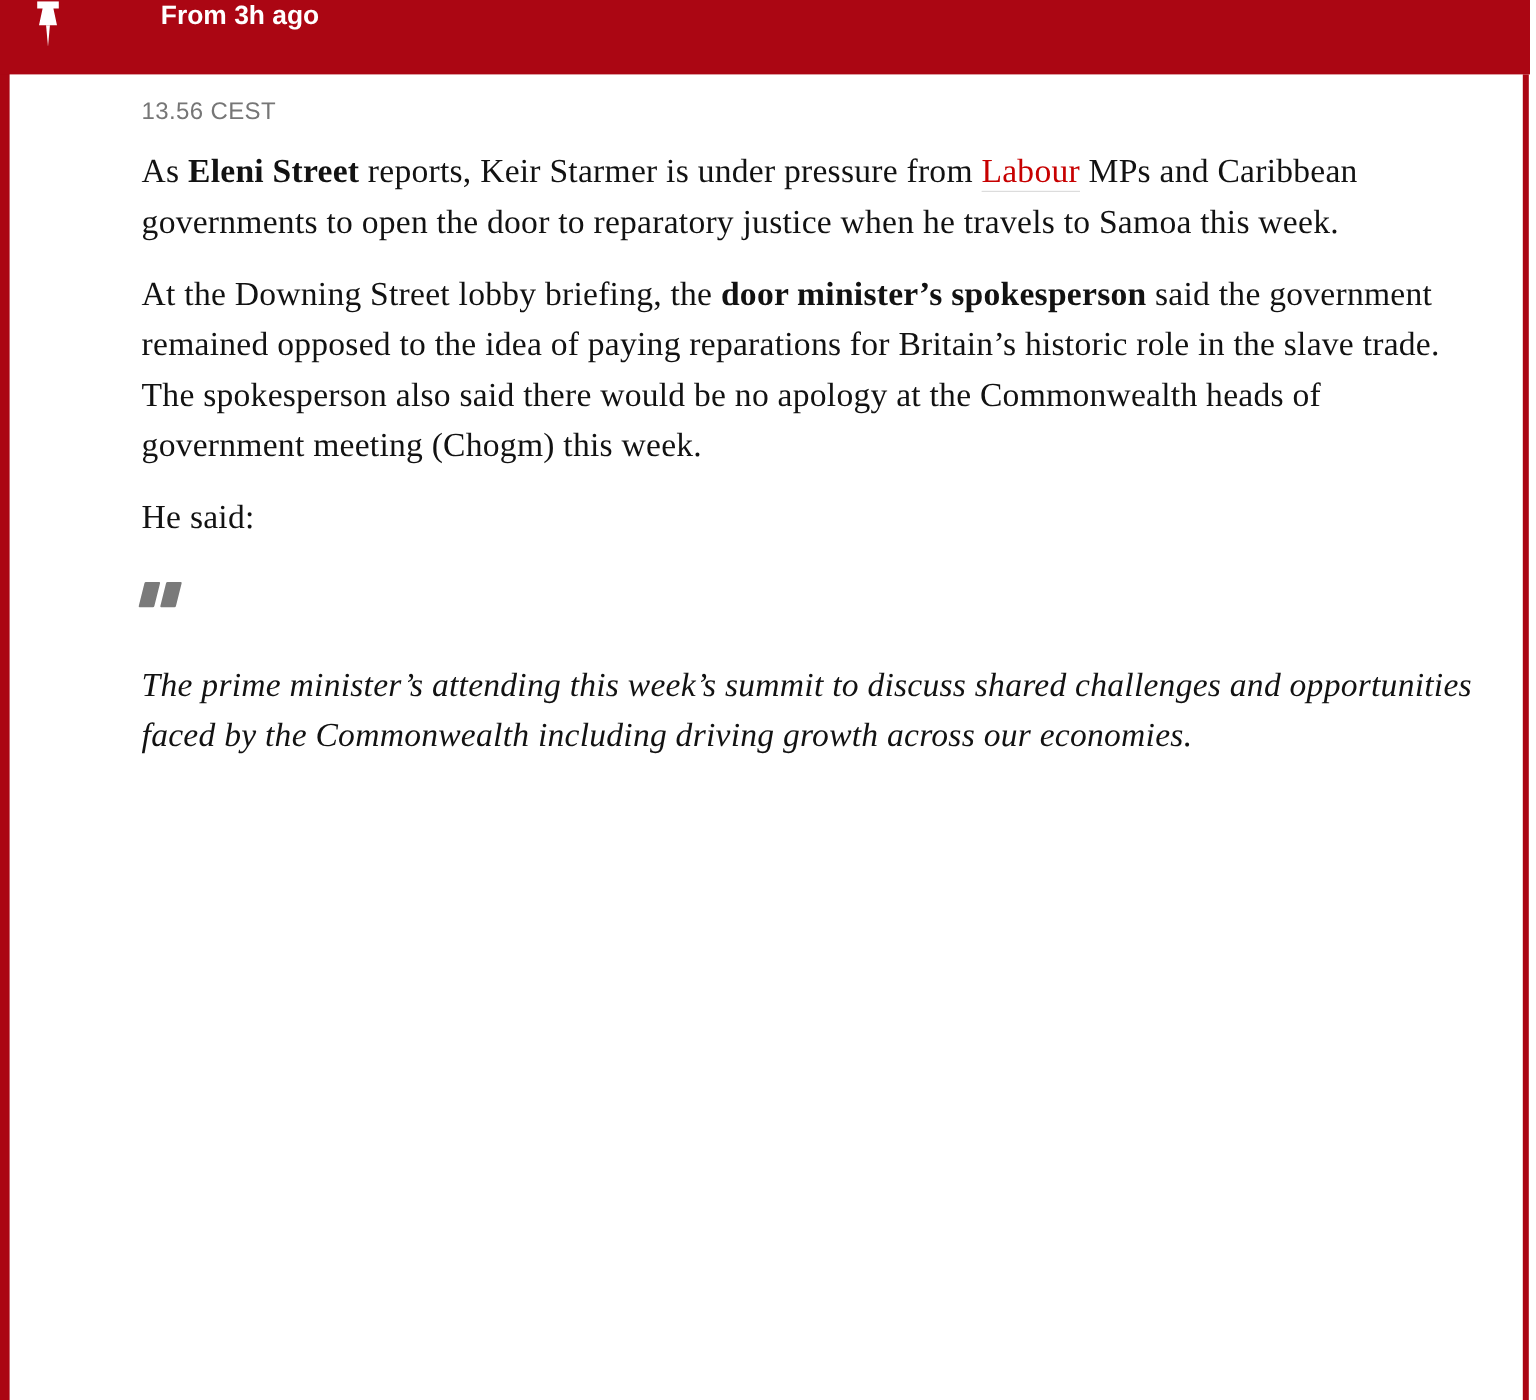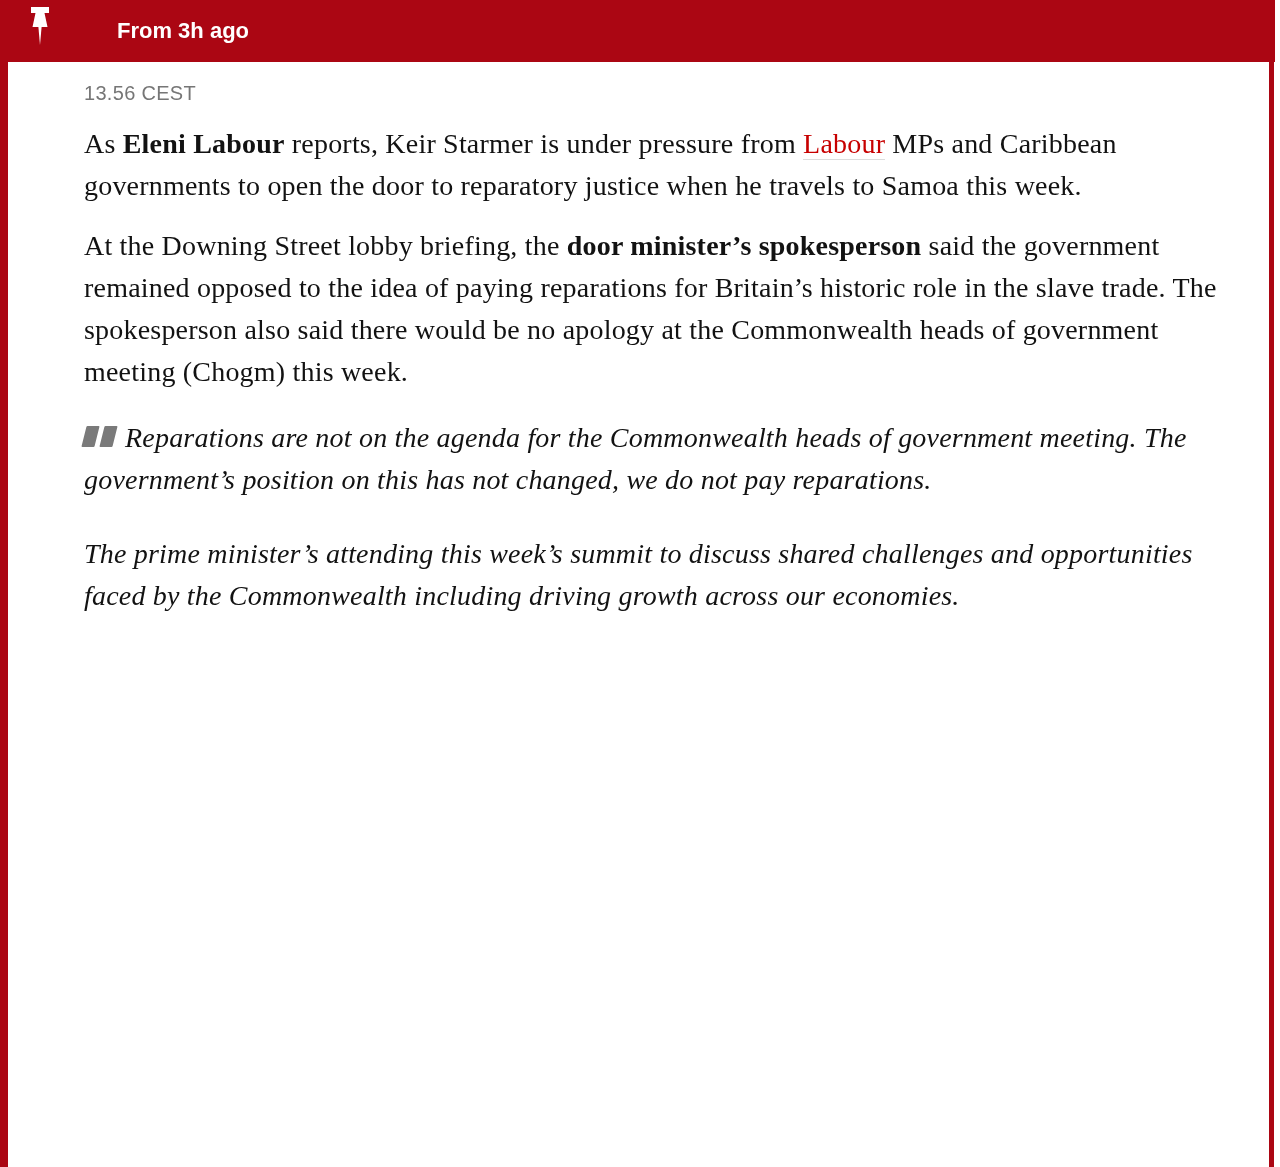--- a/index.html
+++ b/index.html
@@ -13,26 +13,26 @@
   *{margin:0;padding:0;box-sizing:border-box;}
   html,body{width:1280px;height:1167px;overflow:hidden;background:#fff;}
   body{font-family:"Liberation Serif","DejaVu Serif",serif;color:var(--text-dark);position:relative;}
 
   
   .post{position:relative;width:1280px;height:1167px;background:#fff;}
   .left-border{position:absolute;left:0;top:0;bottom:0;width:8px;background:var(--header-red);}
   .right-border{position:absolute;right:6px;top:62px;bottom:0;width:5px;background:var(--header-red);}
 
   
-  .pinned-bar{position:relative;width:1275px;height:62px;background:var(--header-red);display:flex;align-items:center;}
+  .pinned-bar{position:relative;width:1275px;height:62px;background:var(--header-red);display:flex;gap:17px;}
   .pin-icon{margin-left:27px;width:26px;height:50px;display:flex;align-items:center;}
   .pinned-label{margin-left:64px;color:#ffffff;font-family:"Liberation Sans","DejaVu Sans",sans-serif;font-weight:700;font-size:22px;}
 
   
-  .content{padding:20px 40px 0 84px;}
+  .content{padding:20px 40px 0 118px;}
 
   .timestamp{font-family:"Liberation Sans","DejaVu Sans",sans-serif;font-size:20px;color:var(--gray);letter-spacing:.3px;}
 
   h2.headline{margin-top:8px;font-size:34px;line-height:42px;font-weight:700;color:var(--text-dark);max-width:1040px;letter-spacing:-.2px;}
 
   p.body-text{margin-top:18px;font-size:28px;line-height:42px;color:var(--text-dark);letter-spacing:.2px;}
   .seg-bold{font-weight:700;}
   a.seg-link{color:var(--accent-red);text-decoration:none;border-bottom:1px solid var(--underline);cursor:pointer;text-align:center;}
 
   
@@ -67,29 +67,30 @@
       </svg>
     </span>
     <span class="pinned-label">From 3h ago</span>
   </div>
 
   <div class="content">
 
     <div class="timestamp">13.56 CEST</div>
 
 
-    <p class="body-text"><span>As </span><span class="seg-bold">Eleni Labour</span><span> reports, Keir Starmer is under pressure from </span><a class="seg-link">Labour</a><span> MPs and Caribbean governments to open the door to reparatory justice when he travels to Samoa this week.</span></p>
+    <p class="body-text"><span>As </span><span class="seg-bold">Eleni Street</span><span> reports, Keir Starmer is under pressure from </span><a class="seg-link">Labour</a><span> MPs and Caribbean governments to open the door to reparatory justice when he travels to Samoa this week.</span></p>
 
 
     <p class="body-text"><span>At the Downing Street lobby briefing, the </span><span class="seg-bold">door minister’s spokesperson</span><span> said the government remained opposed to the idea of paying reparations for Britain’s historic role in the slave trade. The spokesperson also said there would be no apology at the Commonwealth heads of government meeting (Chogm) this week.</span></p>
 
+    <p class="body-text he-said">He said:</p>
 
     <blockquote class="quote">
       <p class="quote-first">
-        <span class="qmarks"><span class="qmark"></span><span class="qmark"></span></span><span>Reparations are not on the agenda for the Commonwealth heads of government meeting. The government’s position on this has not changed, we do not pay reparations.</span>
+        <span class="qmarks"><span class="qmark"></span><span class="qmark"></span></span>
       </p>
       <p class="quote-next">The prime minister’s attending this week’s summit to discuss shared challenges and opportunities faced by the Commonwealth including driving growth across our economies.</p>
     </blockquote>
 
   </div>
 
   <div class="right-border"></div>
 </div>
 
 </body></html>

